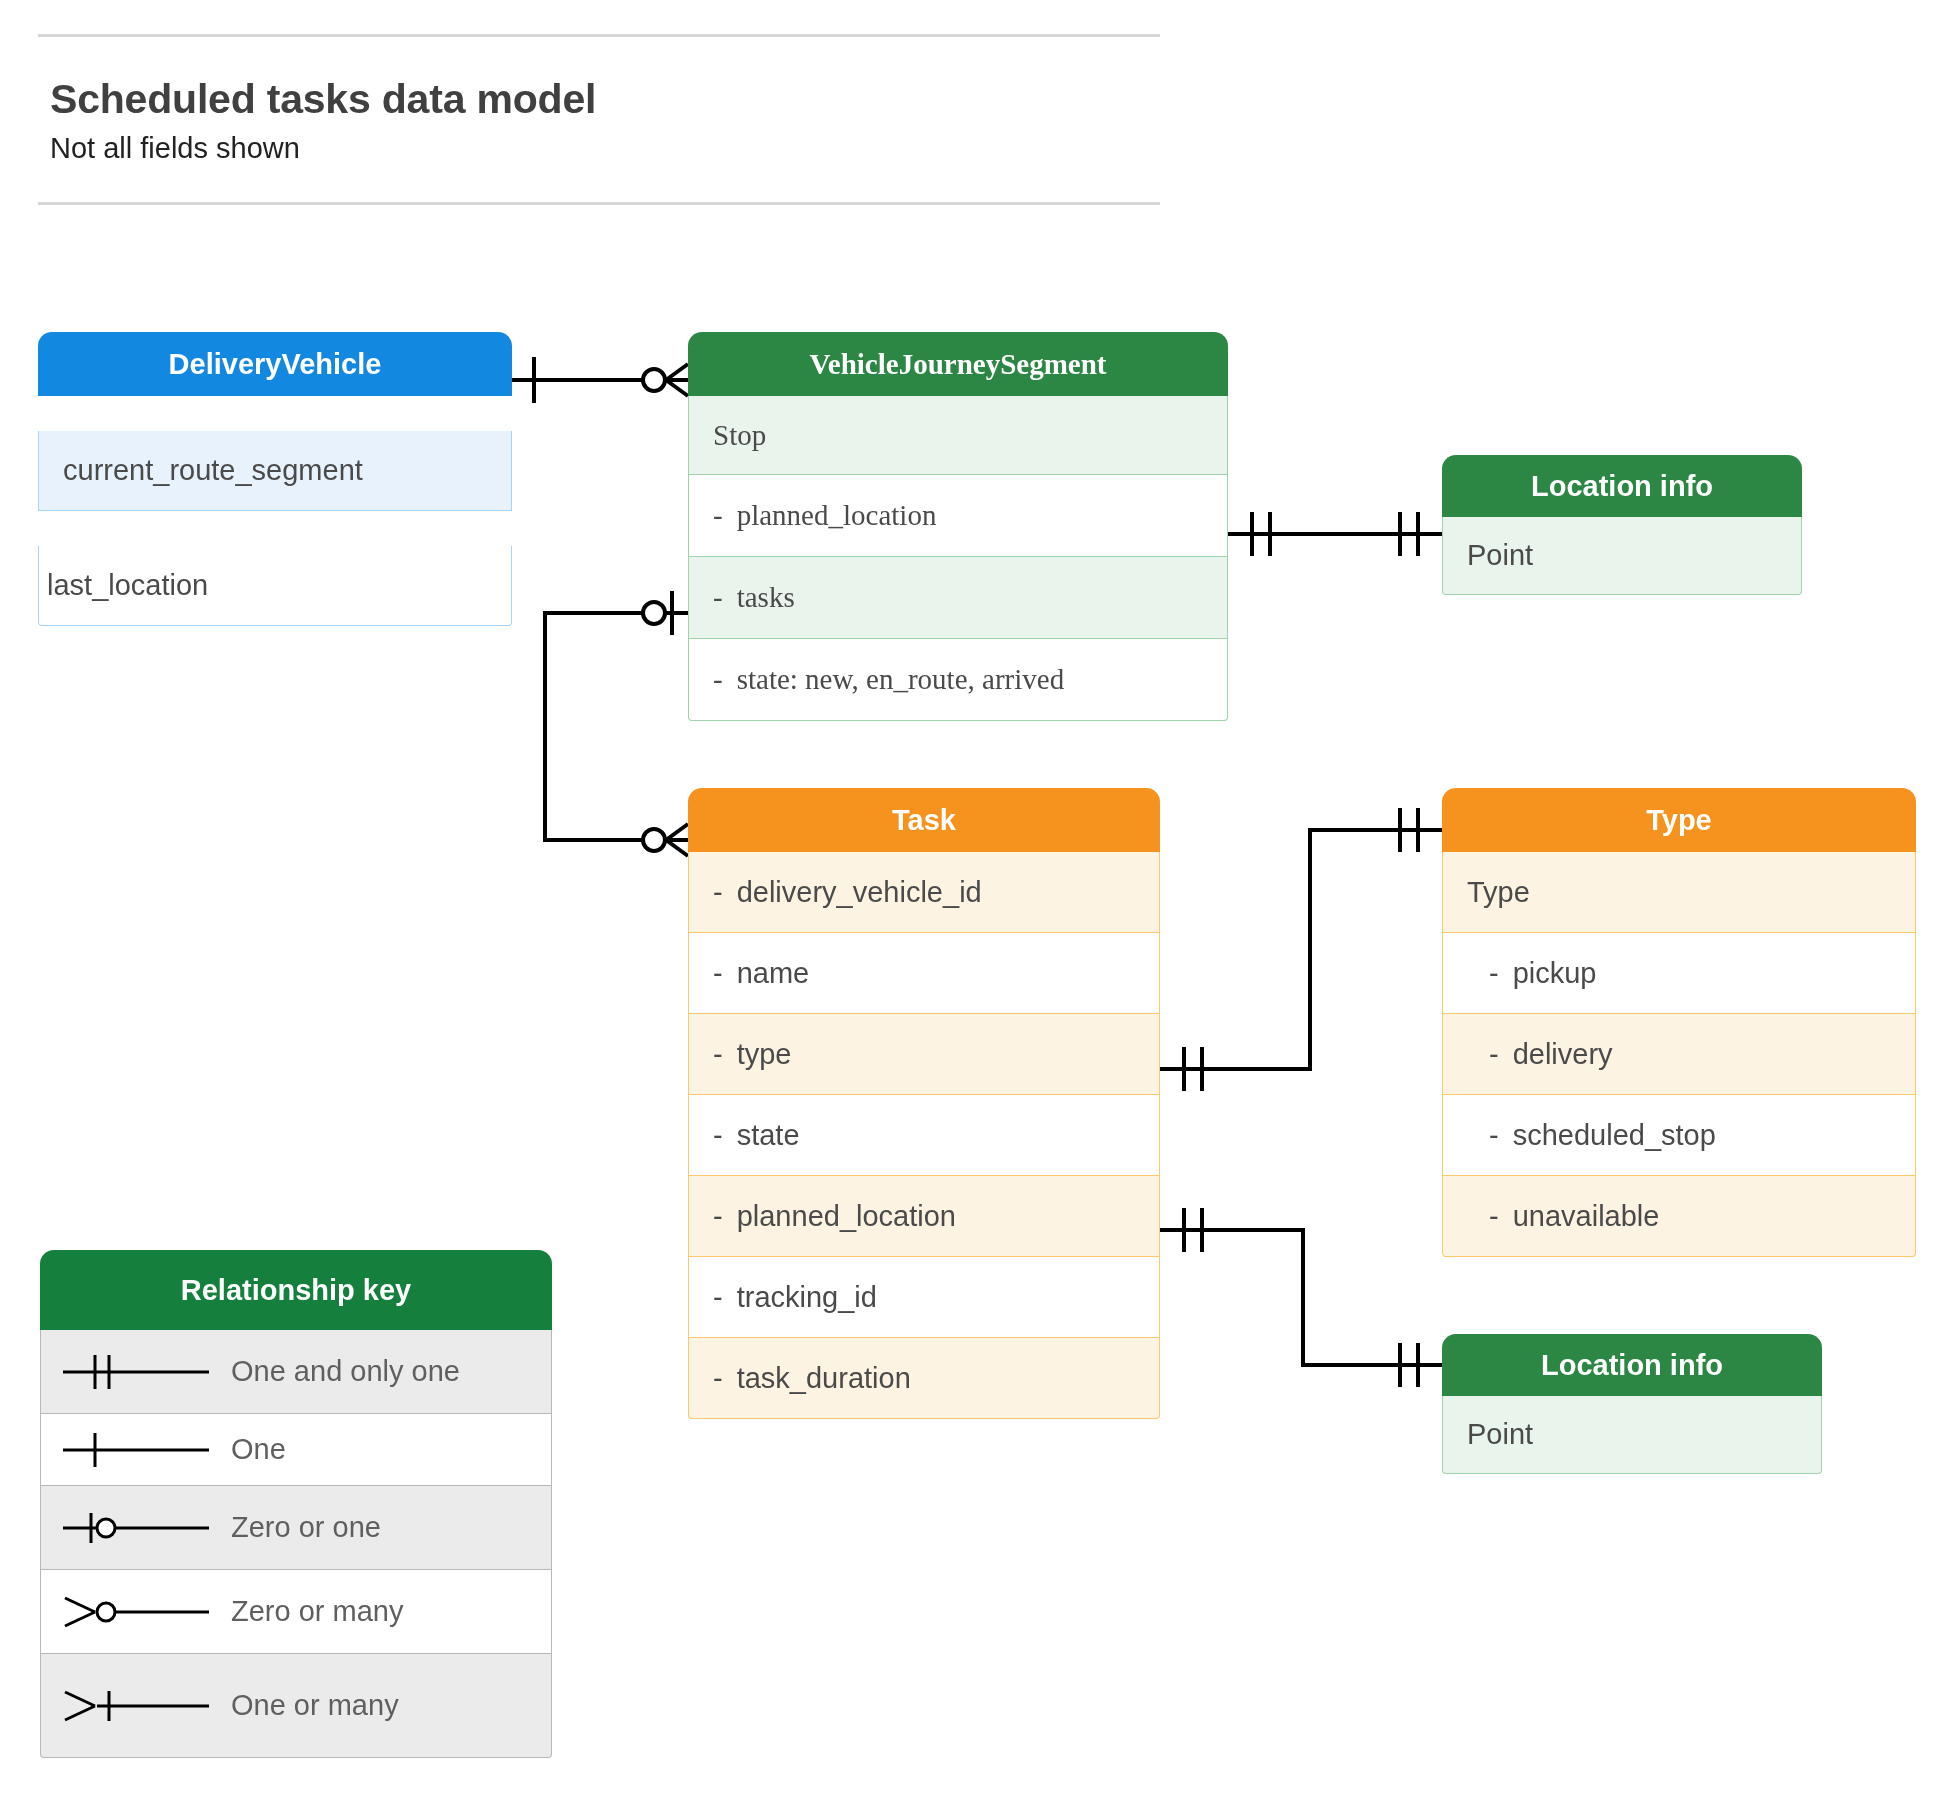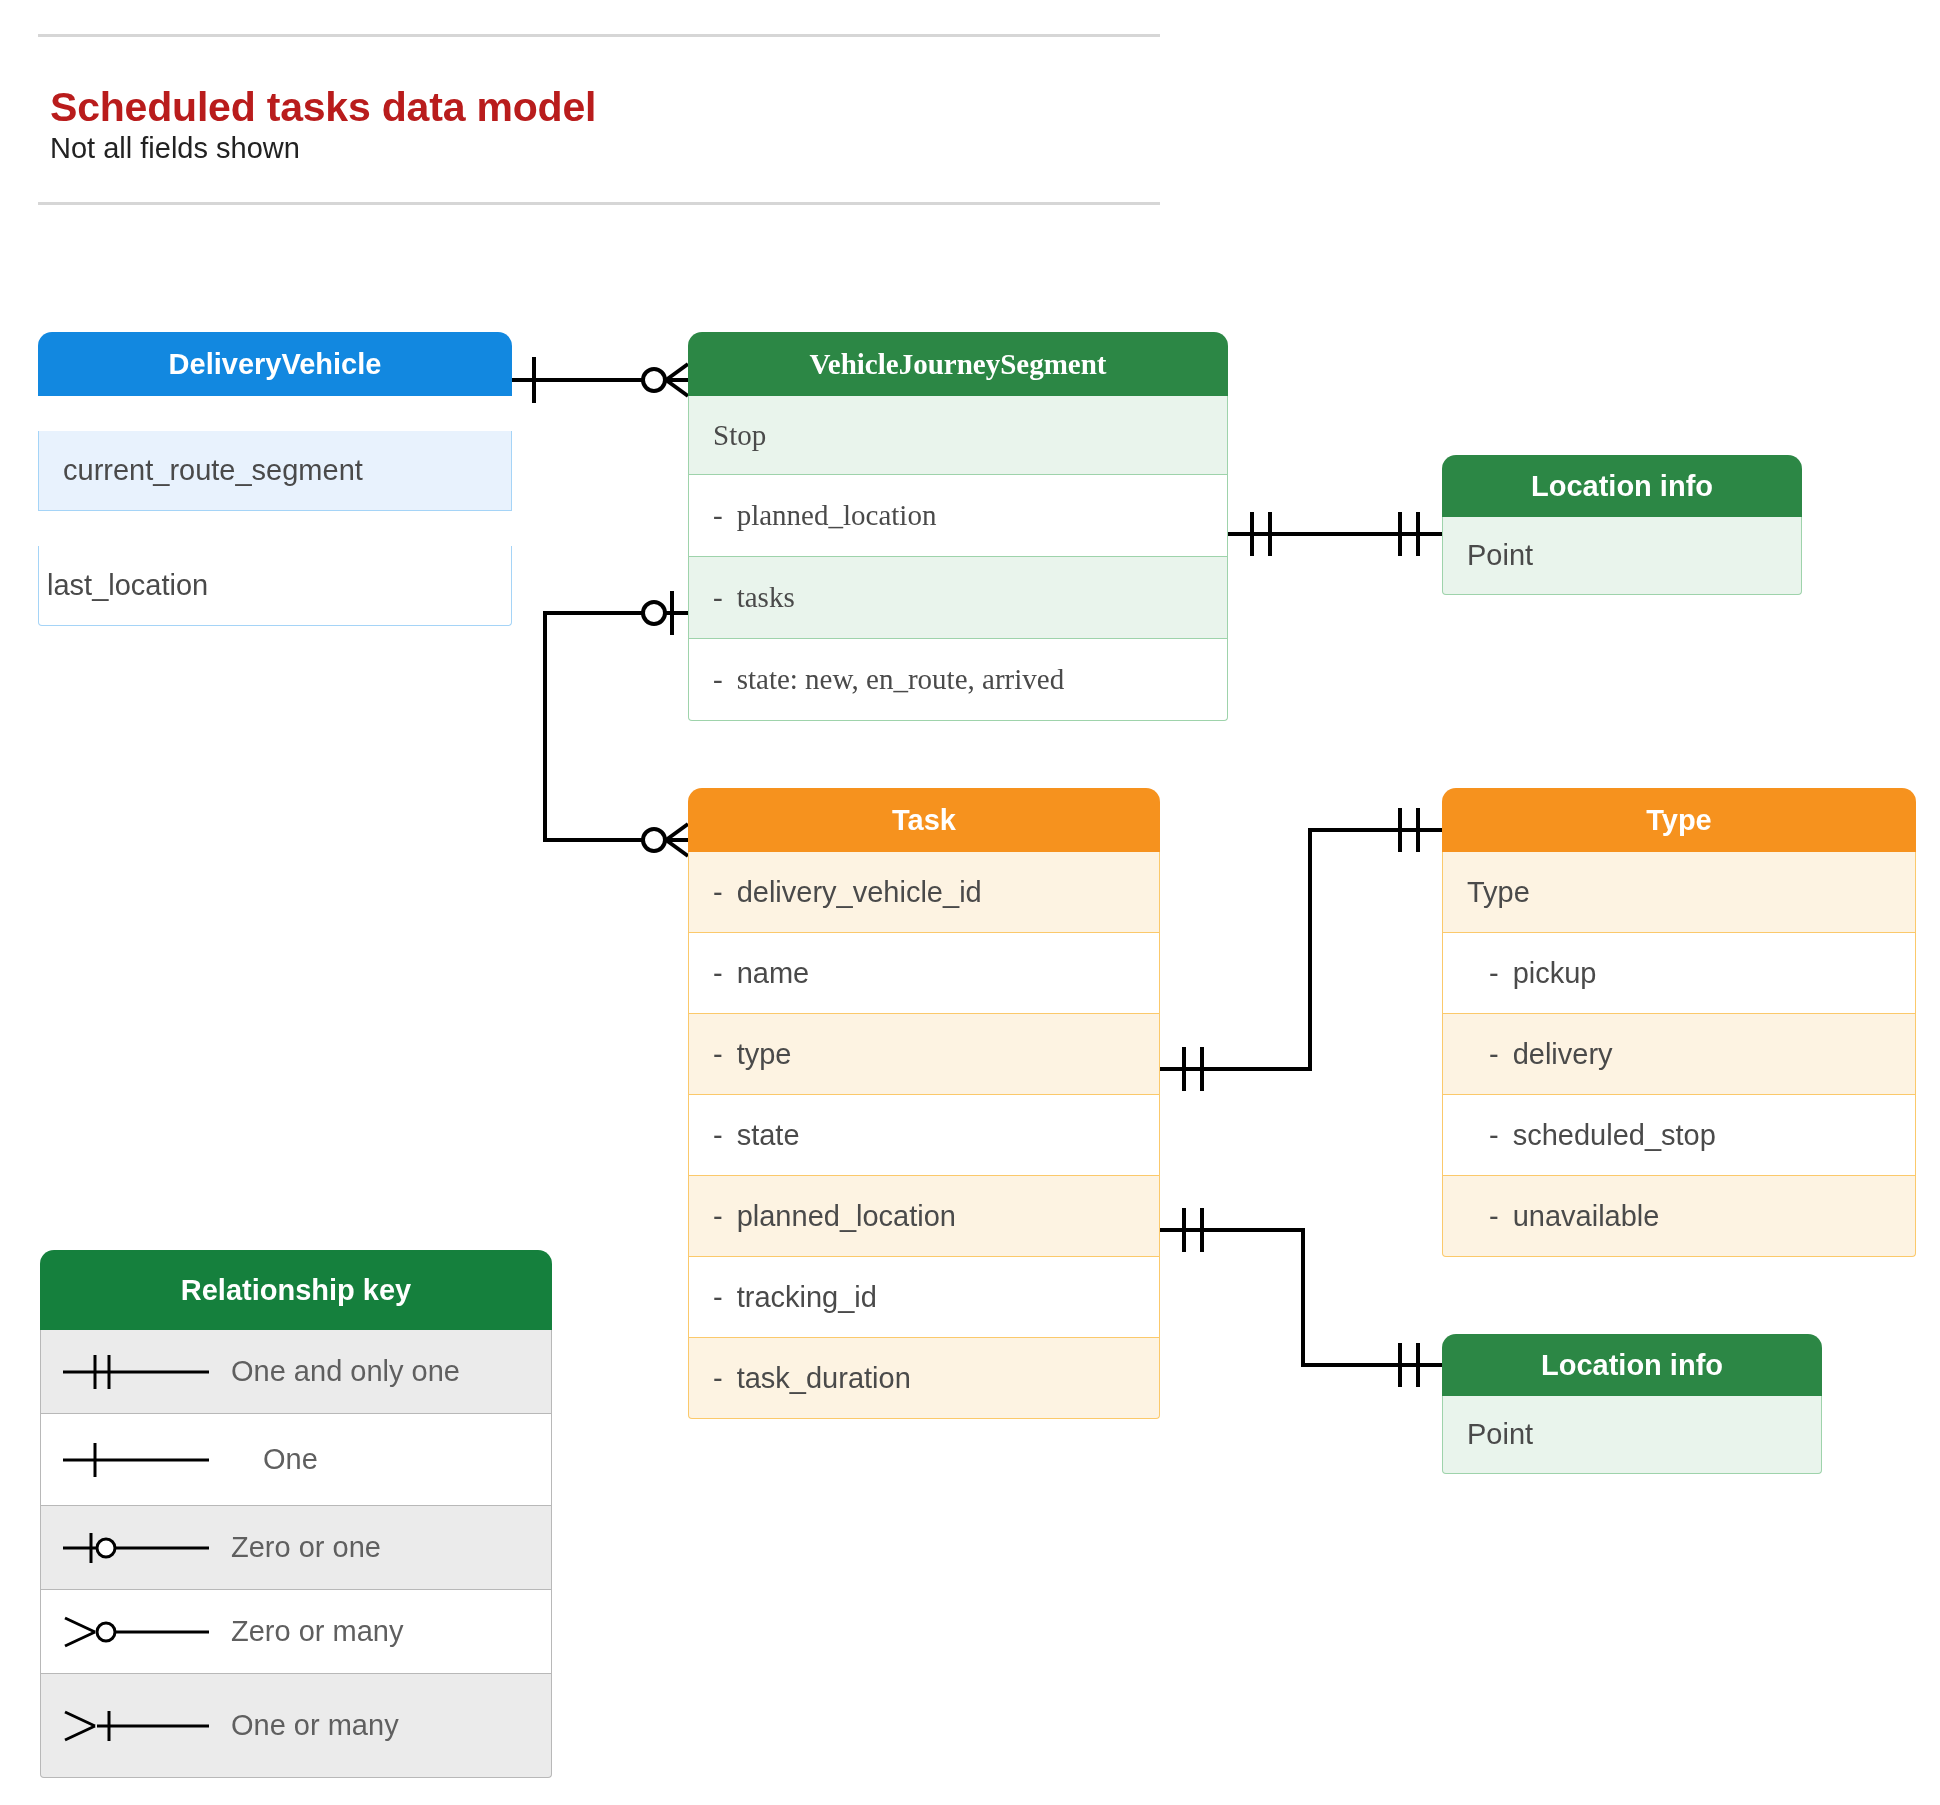--- a/index.html
+++ b/index.html
@@ -26,24 +26,24 @@
     width: 1122px;
     height: 3px;
     background: #d6d6d6;
   }
   .hdr-rule.top  { top: 34px; }
   .hdr-rule.bot  { top: 202px; }
 
   .page-title {
     position: absolute;
     left: 50px;
-    top: 84px;
+    top: 76px;
     font-size: 41px;
     font-weight: bold;
-    color: #b91c1c;
+    color: #404040;
     letter-spacing: -0.2px;
     white-space: nowrap;
   }
   .page-subtitle {
     position: absolute;
     left: 50px;
     top: 132px;
     font-size: 29px;
     font-weight: normal;
     color: #222222;
@@ -302,21 +302,21 @@
       <span class="legend-sym">
         <svg width="150" height="46" viewBox="0 0 150 46" xmlns="http://www.w3.org/2000/svg">
           <line x1="2" y1="23" x2="148" y2="23" stroke="#000" stroke-width="3"></line>
           <line x1="34" y1="6" x2="34" y2="40" stroke="#000" stroke-width="3"></line>
           <line x1="48" y1="6" x2="48" y2="40" stroke="#000" stroke-width="3"></line>
         </svg>
       </span>
       <span class="legend-label">One and only one</span>
     </div>
 
-    <div class="ent-row plain legend-row" style="height:92px; padding-left:0;gap:32px;">
+    <div class="ent-row plain legend-row" style="height:72px; padding-left:0;">
       <span class="legend-sym">
         <svg width="150" height="46" viewBox="0 0 150 46" xmlns="http://www.w3.org/2000/svg">
           <line x1="2" y1="23" x2="148" y2="23" stroke="#000" stroke-width="3"></line>
           <line x1="34" y1="6" x2="34" y2="40" stroke="#000" stroke-width="3"></line>
         </svg>
       </span>
       <span class="legend-label">One</span>
     </div>
 
     <div class="ent-row alt legend-row" style="height:84px; padding-left:0;">

